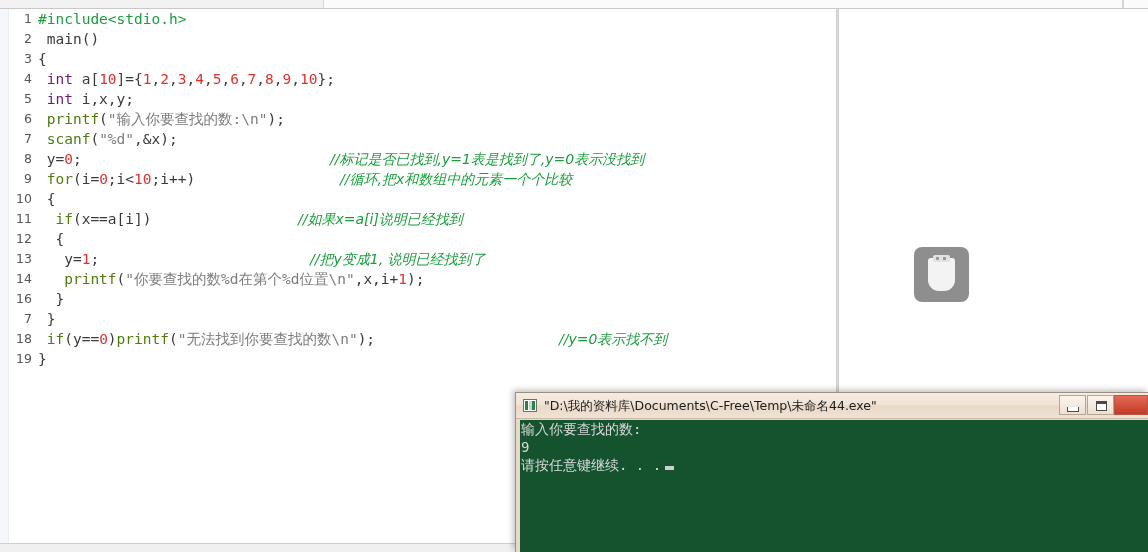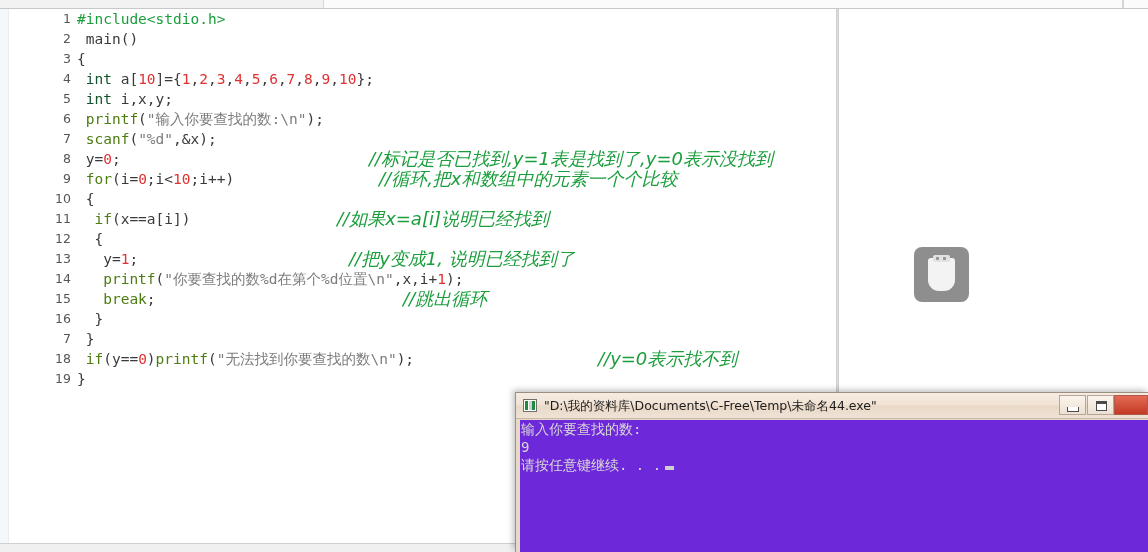--- a/index.html
+++ b/index.html
@@ -43,21 +43,21 @@
   }
   .left-rail {
     position: absolute; left: 0; top: 0;
     width: 9px; height: 534px;
     background: #f4f8fb;
     border-right: 1px solid #e8eef3;
     box-sizing: border-box;
   }
   .editor-inner {
     position: absolute; left: 10px; top: 0;
-    width: 826px; height: 534px; padding-left: 39px;
+    width: 826px; height: 534px;
   }
   .code-line {
     position: relative;
     height: 20px;
     line-height: 20px;
     white-space: pre;
     font-size: 14.5px;
   }
   .lnum {
     display: inline-block;
@@ -69,29 +69,29 @@
     vertical-align: top;
     line-height: 20px;
     -webkit-user-select: none;
     user-select: none;
   }
   .ctext { display: inline-block; margin-left: 6px; vertical-align: top; }
 
   
   .k-pre  { color: #1a9e3c; }            
   .k-kw   { color: #4d7c0f; }            
-  .k-type { color: #14532d; }            
+  .k-type { color: #701a75; }            
   .k-num  { color: #e03030; }            
   .k-str  { color: #7d7d7d; }            
   .k-id   { color: #3a3a3a; }            
   .k-cmt  {
     color: #1a9e3c;
     font-style: italic;
     font-family: "DejaVu Sans", "Liberation Sans", sans-serif;
-    font-size: 18px;
+    font-size: 14px;
   }
 
   .cmt-abs {
     position: absolute;
     top: 0;
     line-height: 20px;
     white-space: pre;
   }
 
   
@@ -215,21 +215,21 @@
     width: 11px; height: 10px;
     border: 1px solid #4a4a4a;
     border-top-width: 3px;
     box-sizing: border-box;
     background: #ffffff;
   }
   .console-body {
     position: absolute;
     left: 4px; top: 27px;
     width: 629px; height: 133px;
-    background: #6d28d9;
+    background: #14532d;
     overflow: hidden;
   }
   .console-line {
     white-space: pre;
     color: #d8d8d8;
     font-family: "DejaVu Sans Mono", "Liberation Mono", monospace;
     font-size: 14px;
     line-height: 18px;
     padding-left: 1px;
   }
@@ -269,21 +269,20 @@
         <div class="code-line"><span class="lnum">5</span><span class="ctext"><span class="k-type"> int</span><span class="k-id"> i,x,y;</span></span></div>
         <div class="code-line"><span class="lnum">6</span><span class="ctext"><span class="k-kw"> printf</span><span class="k-id">(</span><span class="k-str">"输入你要查找的数:\n"</span><span class="k-id">);</span></span></div>
         <div class="code-line"><span class="lnum">7</span><span class="ctext"><span class="k-kw"> scanf</span><span class="k-id">(</span><span class="k-str">"%d"</span><span class="k-id">,&amp;x);</span></span></div>
         <div class="code-line"><span class="lnum">8</span><span class="ctext"><span class="k-id"> y=</span><span class="k-num">0</span><span class="k-id">;</span></span><span class="cmt-abs k-cmt" style="left: 320px;">//标记是否已找到,y=1表是找到了,y=0表示没找到</span></div>
         <div class="code-line"><span class="lnum">9</span><span class="ctext"><span class="k-kw"> for</span><span class="k-id">(i=</span><span class="k-num">0</span><span class="k-id">;i&lt;</span><span class="k-num">10</span><span class="k-id">;i++)</span></span><span class="cmt-abs k-cmt" style="left: 330px; text-align: center;">//循环,把x和数组中的元素一个个比较</span></div>
         <div class="code-line"><span class="lnum">10</span><span class="ctext"><span class="k-id"> {</span></span></div>
         <div class="code-line"><span class="lnum">11</span><span class="ctext"><span class="k-kw">  if</span><span class="k-id">(x==a[i])</span></span><span class="cmt-abs k-cmt" style="left: 288px;">//如果x=a[i]说明已经找到</span></div>
         <div class="code-line"><span class="lnum">12</span><span class="ctext"><span class="k-id">  {</span></span></div>
         <div class="code-line"><span class="lnum">13</span><span class="ctext"><span class="k-id">   y=</span><span class="k-num">1</span><span class="k-id">;</span></span><span class="cmt-abs k-cmt" style="left: 256px; margin-left: 44px;">//把y变成1, 说明已经找到了</span></div>
         <div class="code-line"><span class="lnum">14</span><span class="ctext"><span class="k-kw">   printf</span><span class="k-id">(</span><span class="k-str">"你要查找的数%d在第个%d位置\n"</span><span class="k-id">,x,i+</span><span class="k-num">1</span><span class="k-id">);</span></span></div>
-        <div class="code-line"><span class="lnum">15</span><span class="ctext"><span class="k-kw">   break</span><span class="k-id">;</span></span><span class="cmt-abs k-cmt" style="left: 354px;">//跳出循环</span></div>
         <div class="code-line"><span class="lnum">16</span><span class="ctext"><span class="k-id">  }</span></span></div>
         <div class="code-line"><span class="lnum">7</span><span class="ctext"><span class="k-id"> }</span></span></div>
         <div class="code-line"><span class="lnum">18</span><span class="ctext"><span class="k-kw"> if</span><span class="k-id">(y==</span><span class="k-num">0</span><span class="k-id">)</span><span class="k-kw">printf</span><span class="k-id">(</span><span class="k-str">"无法找到你要查找的数\n"</span><span class="k-id">);</span></span><span class="cmt-abs k-cmt" style="left: 549px;">//y=0表示找不到</span></div>
         <div class="code-line"><span class="lnum">19</span><span class="ctext"><span class="k-id">}</span></span></div>
       </div>
   </div>
 
   <div class="vsplit"></div>
 
   <div class="right-pane"></div>

